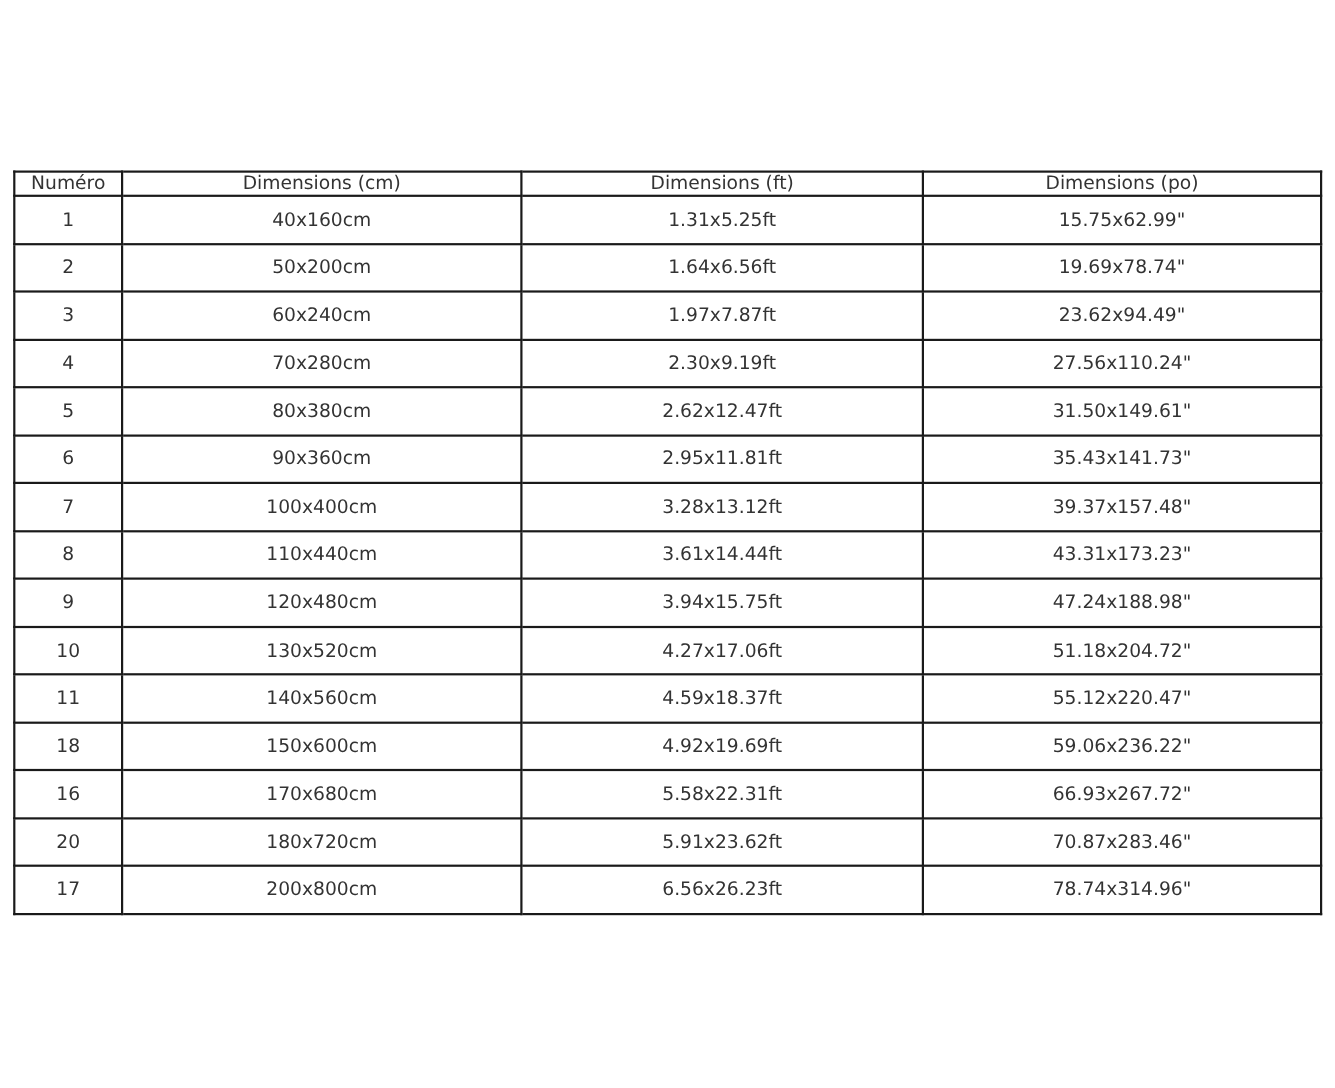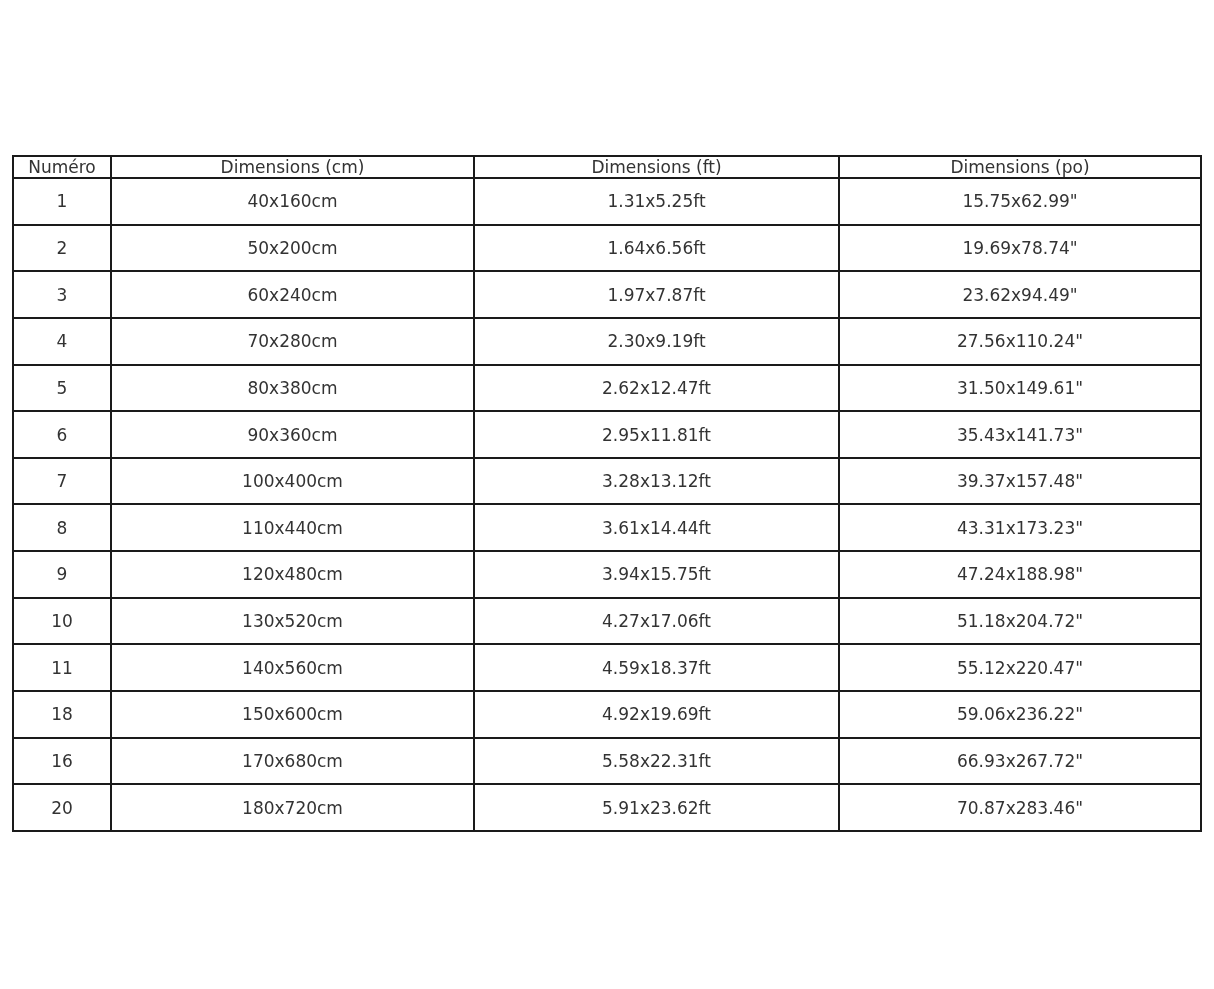--- a/index.html
+++ b/index.html
@@ -144,15 +144,21 @@
           <td>170x680cm</td>
           <td>5.58x22.31ft</td>
           <td>66.93x267.72"</td>
         </tr>
         <tr>
           <td>20</td>
           <td>180x720cm</td>
           <td>5.91x23.62ft</td>
           <td>70.87x283.46"</td>
         </tr>
+        <tr>
+          <td>17</td>
+          <td>200x800cm</td>
+          <td>6.56x26.23ft</td>
+          <td>78.74x314.96"</td>
+        </tr>
       </tbody>
   </table>
 </div>
 
 </body></html>

